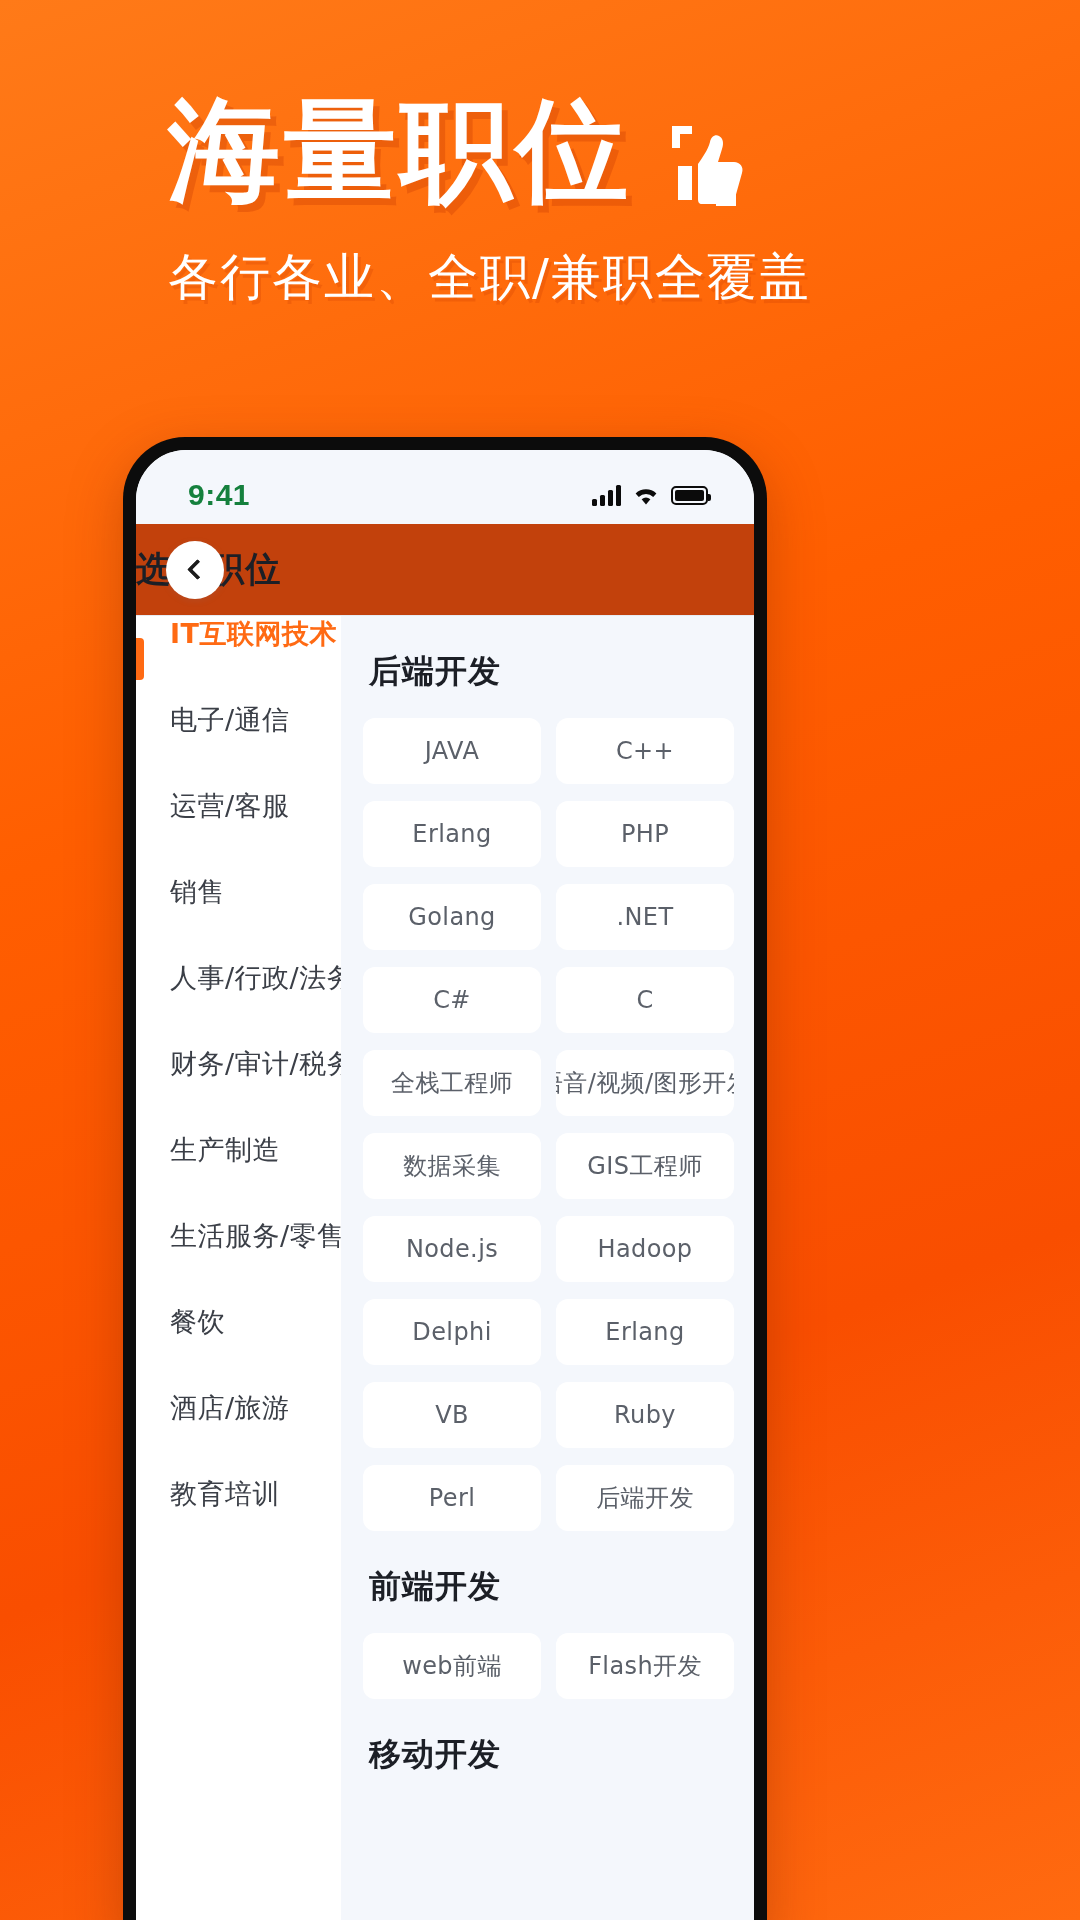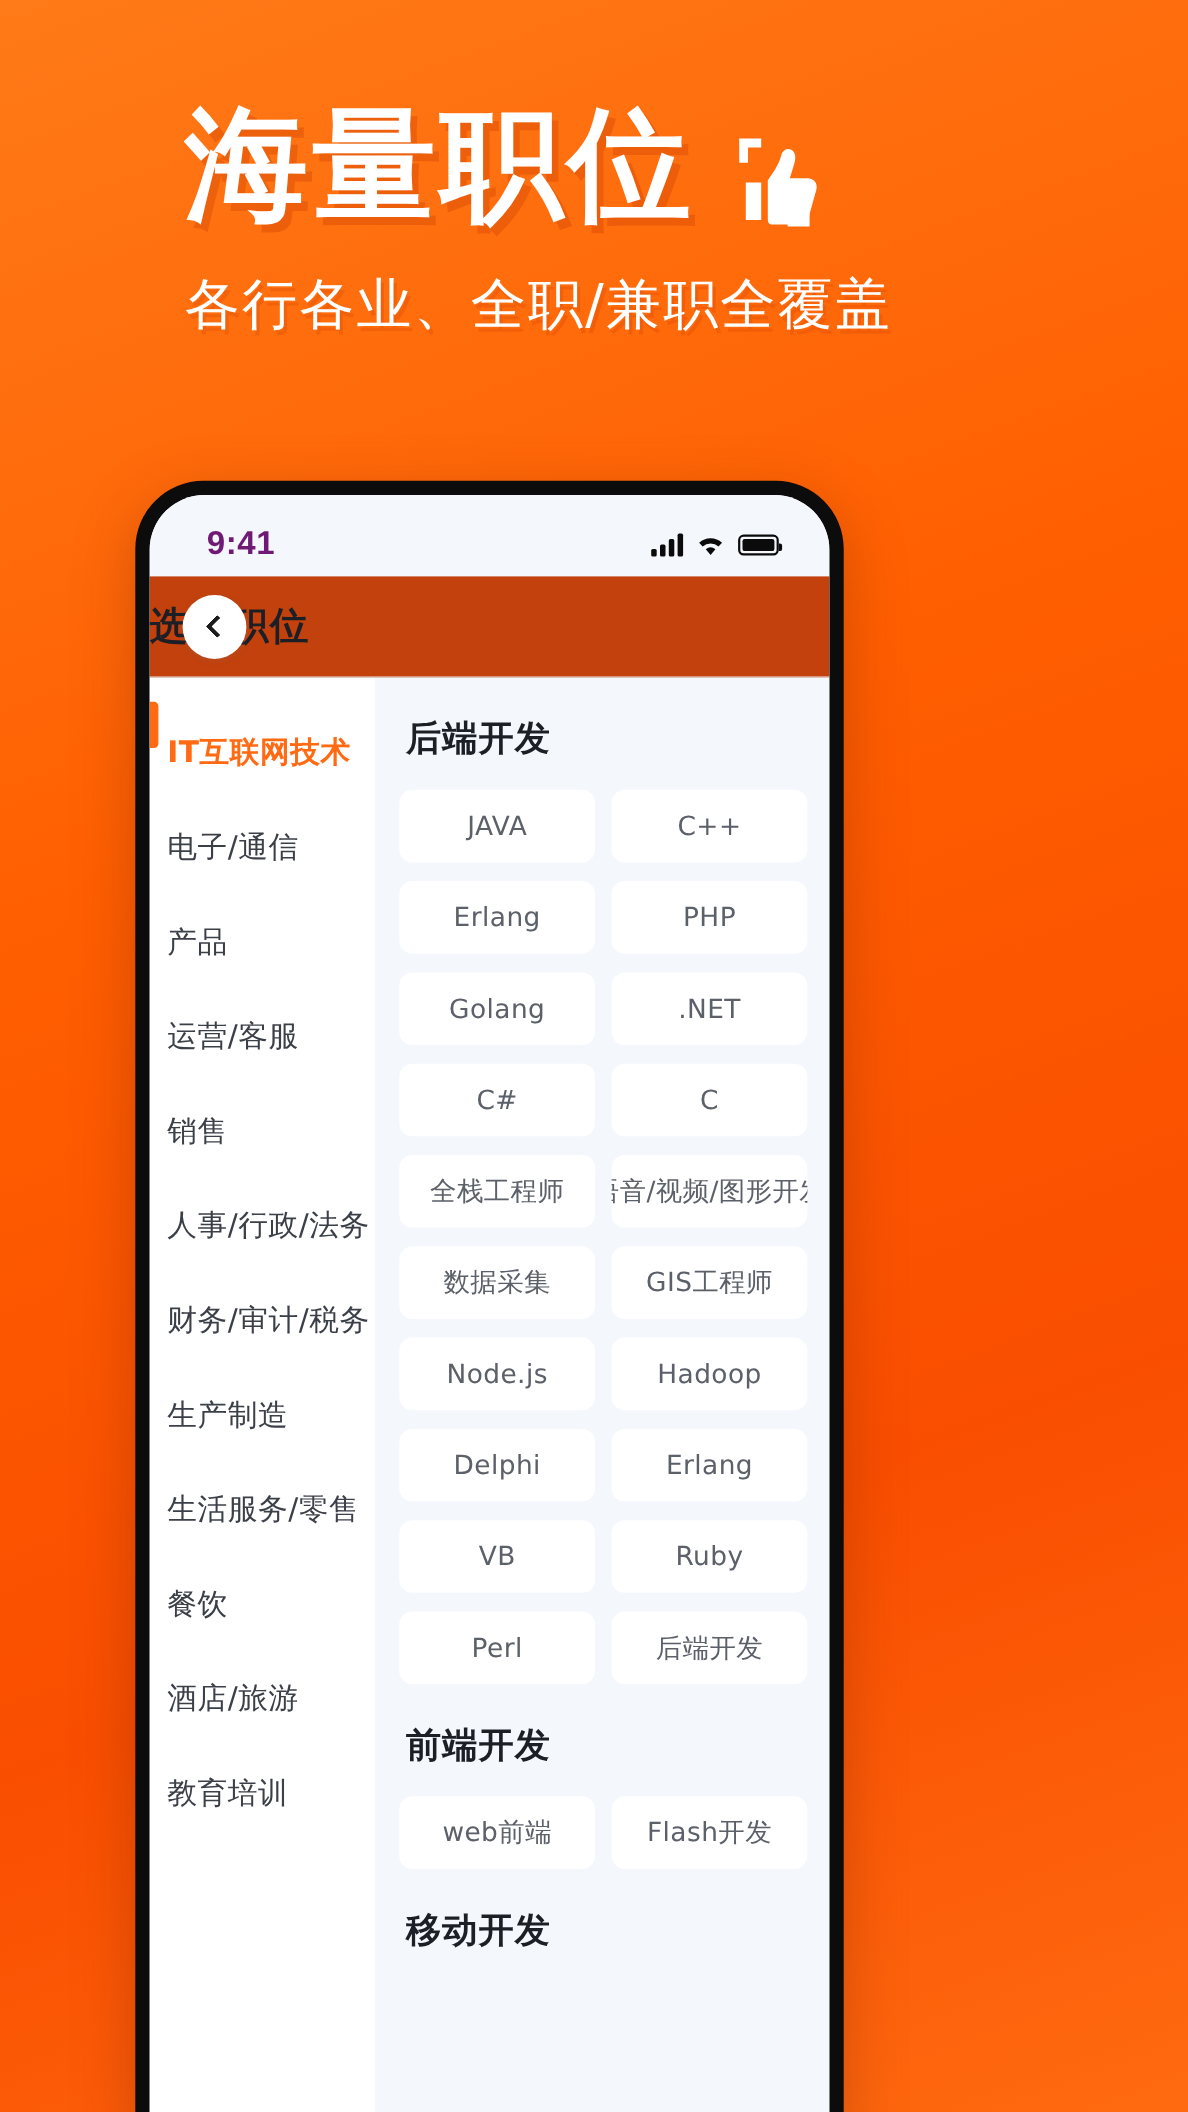--- a/index.html
+++ b/index.html
@@ -31,21 +31,21 @@
     box-shadow:0 18px 54px rgba(120,34,0,0.34);
   }
   .screen {
     width:100%; height:100%; background:#F4F7FC;
     border-radius:50px 50px 0 0; overflow:hidden; position:relative;
   }
   .statusbar {
     height:74px; display:flex; align-items:center; justify-content:space-between;
     padding:16px 46px 0 52px; background:#F4F7FC;
   }
-  .status-time { font-size:30px; font-weight:bold; color:#701a75; letter-spacing:0.5px;
+  .status-time { font-size:30px; font-weight:bold; color:#15803d; letter-spacing:0.5px;
     font-family:"Liberation Sans",sans-serif; }
   .status-icons { display:flex; align-items:center; gap:11px; }
   .bars { display:flex; align-items:flex-end; gap:3px; height:21px; }
   .bars i { display:block; width:5px; background:#0b0b0b; border-radius:1.5px; }
   .bars i:nth-child(1){height:7px}.bars i:nth-child(2){height:11px}
   .bars i:nth-child(3){height:16px}.bars i:nth-child(4){height:21px}
   .battery {
     width:37px; height:19px; border:2px solid #0b0b0b; border-radius:5px;
     position:relative; padding:2px;
   }
@@ -64,21 +64,21 @@
     box-shadow:0 2px 7px rgba(120,130,150,0.14);
   }
   .chev { width:15px; height:15px; border-left:4px solid #1c1c1c; border-bottom:4px solid #1c1c1c;
     transform:rotate(45deg); margin-left:5px; border-radius:2px; }
   .nav-title { font-size:35px; font-weight:bold; color:#1c1f26; letter-spacing:1.5px;
     font-family:"DejaVu Sans",sans-serif; }
 
   .body-split { display:flex; height:calc(100% - 166px); }
   .sidebar { width:205px; background:#ffffff; overflow:hidden; flex:none; }
   .side-item {
-    height:86px; display:flex; align-items:flex-end; padding-left:16px;
+    height:86px; display:flex; align-items:flex-start; padding-left:34px;
     position:relative; font-size:27px; color:#3b3f47; letter-spacing:0.5px;
     white-space:nowrap; font-family:"DejaVu Sans",sans-serif;
   }
   .side-item.active { color:#FF6A13; font-weight:bold; }
   .side-item.active::before {
     content:""; position:absolute; left:0; top:50%; transform:translateY(-50%);
     width:8px; height:42px; background:#FF6A13; border-radius:0 4px 4px 0;
   }
   .content { flex:1; background:#F4F7FC; padding:0 20px 0 22px; overflow:hidden; }
   .sec-title {
@@ -145,23 +145,20 @@
     <div class="nav-title">选择职位</div>
   </div>
 
   <div class="body-split">
     <div class="sidebar" id="sidebar">
           <div class="side-item active">
             <span>IT互联网技术</span>
           </div>
           <div class="side-item">
             <span>电子/通信</span>
-          </div>
-          <div class="side-item">
-            <span>产品</span>
           </div>
           <div class="side-item">
             <span>运营/客服</span>
           </div>
           <div class="side-item">
             <span>销售</span>
           </div>
           <div class="side-item">
             <span>人事/行政/法务</span>
           </div>

